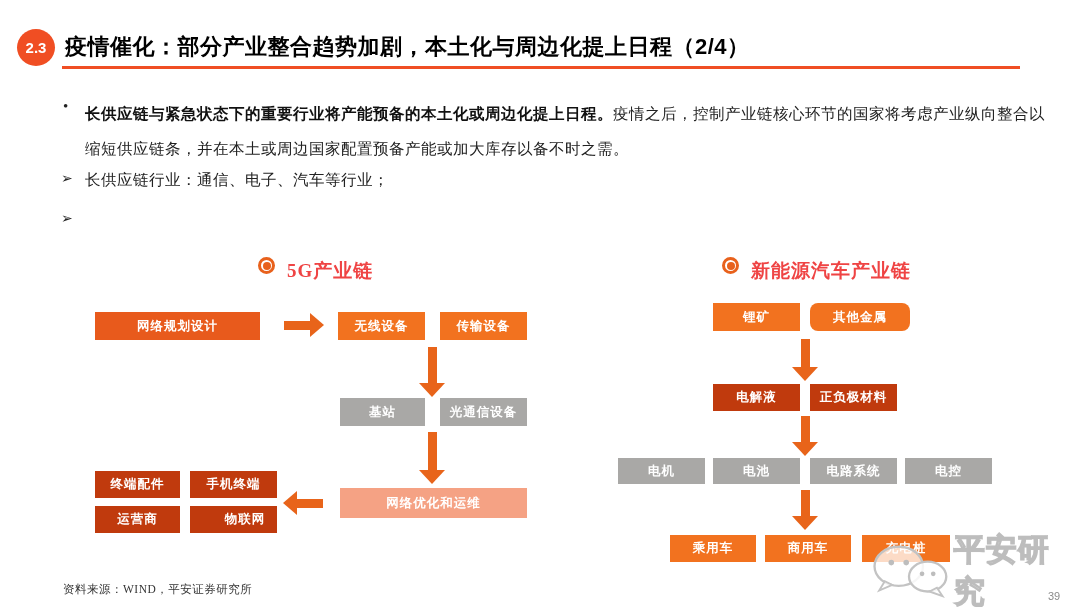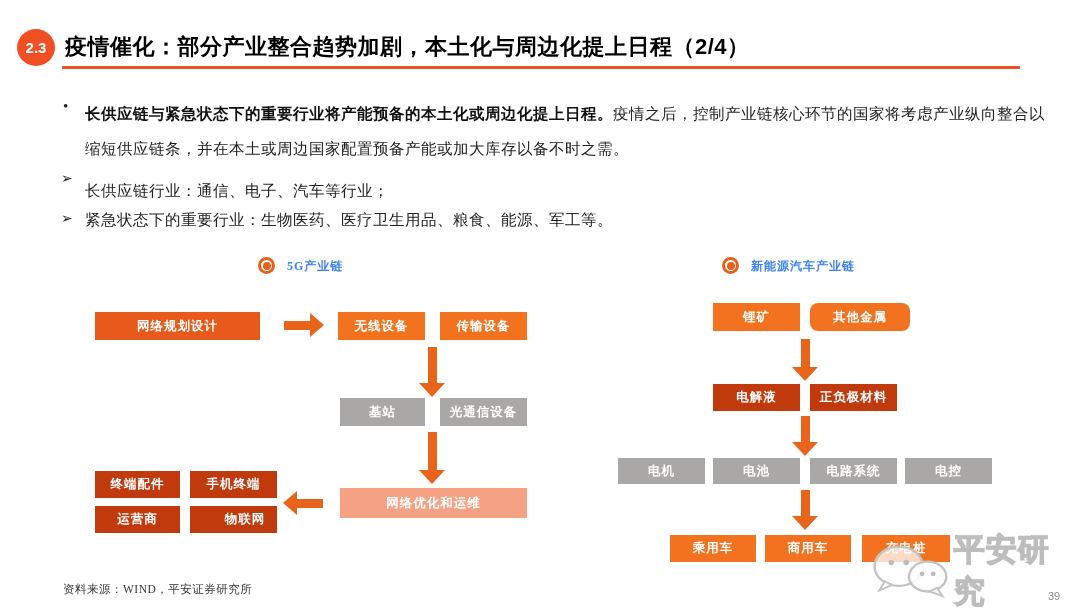--- a/index.html
+++ b/index.html
@@ -29,21 +29,21 @@
     line-height:35px;letter-spacing:0.5px;}
   .lead b{font-weight:bold;color:#111;margin-top:12px;}
   .dot-marker{position:absolute;left:63px;top:98px;font-size:15px;color:#222;}
   .arrow-marker{position:absolute;left:61px;font-size:14px;color:#222;}
   .sub-point{position:absolute;left:85px;width:960px;font-size:15.5px;color:#222;letter-spacing:0.5px;}
 
   
   .bullseye{position:absolute;width:17px;height:17px;border:3px solid #E8611C;border-radius:50%;
     display:flex;align-items:center;justify-content:center;background:#fff;}
   .bullseye::after{content:"";width:8px;height:8px;border-radius:50%;background:#E8611C;}
-  .chain-title{position:absolute;font-size:12px;font-weight:bold;color:#3b82f6;letter-spacing:1px;}
+  .chain-title{position:absolute;font-size:19px;font-weight:bold;color:#ef4444;letter-spacing:1px;}
 
   
   .box{position:absolute;display:flex;align-items:center;justify-content:center;
     color:#fff;font-weight:bold;font-size:12.5px;letter-spacing:1px;}
   .bg-orange{background:var(--orange);}
   .bg-deep{background:var(--deep-orange);}
   .bg-red{background:var(--dark-red);}
   .bg-salmon{background:var(--salmon);}
   .bg-gray{background:var(--gray-box);}
 
@@ -78,23 +78,22 @@
 <div class="stage">
 
   <div class="badge">2.3</div>
   <div class="title">疫情催化：部分产业整合趋势加剧，本土化与周边化提上日程（2/4）</div>
   <div class="title-rule"></div>
 
   <span class="dot-marker">•</span>
   <p class="lead"><b>长供应链与紧急状态下的重要行业将产能预备的本土化或周边化提上日程。</b><span>疫情之后，控制产业链核心环节的国家将考虑产业纵向整合以缩短供应链条，并在本土或周边国家配置预备产能或加大库存以备不时之需。</span></p>
 
   <span class="arrow-marker" style="top:170px;">➢</span>
-  <div class="sub-point" style="top:170px;margin-top:11px;">长供应链行业：通信、电子、汽车等行业；</div>
+  <div class="sub-point" style="top:170px;">长供应链行业：通信、电子、汽车等行业；</div>
   <span class="arrow-marker" style="top:210px;">➢</span>
-  <div class="sub-point" style="top:210px;">紧急状态下的重要行业：生物医药、医疗卫生用品、粮食、能源、军工等。</div>
 
   <div class="bullseye" style="left:258px;top:257px;"></div>
   <div class="chain-title" style="left:287px;top:258px;">5G产业链</div>
 
   <div class="box bg-deep" style="left:95px;top:312px;width:165px;height:28px;">网络规划设计</div>
   <div class="arr-right" style="left:284px;top:313px;width:40px;">
       <div class="shaft"></div>
       <div class="head"></div>
     </div>
   <div class="box bg-orange" style="left:338px;top:312px;width:87px;height:28px;">无线设备</div>

